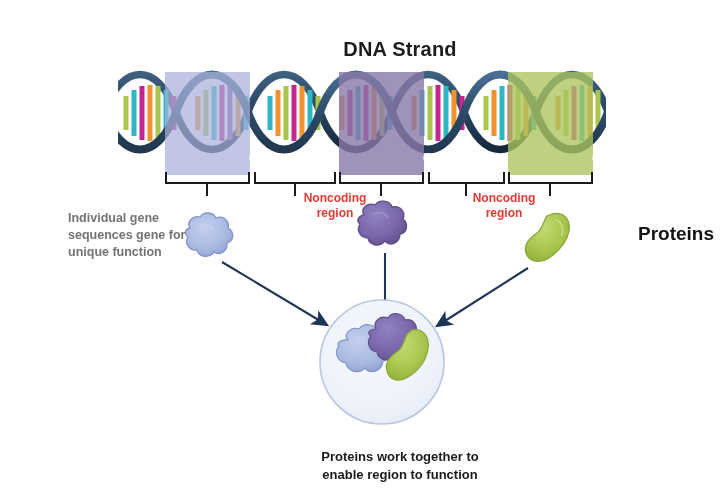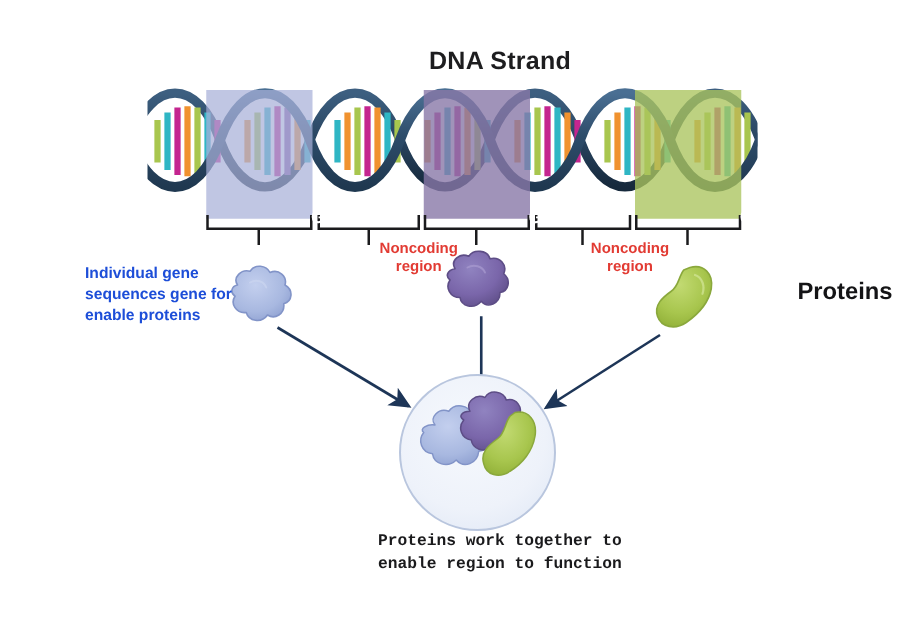--- a/index.html
+++ b/index.html
@@ -40,51 +40,49 @@
     left: 598px; top: 223px;
     font-size: 19px;
     font-weight: bold;
     color: #141416;
   }
   #left-caption {
     left: 28px; top: 210px; width: 160px;
     font-size: 12.5px;
     font-weight: bold;
     line-height: 17px;
-    color: #1d4ed8;
+    color: #737373;
   }
   #bottom-caption {
-    left: 230px; top: 424px; width: 260px;
+    left: 230px; top: 448px; width: 260px;
     text-align: center;
     font-size: 13px;
     font-weight: bold;
     line-height: 18px;
     color: #1a1a1c;
-    font-family: Liberation Mono, monospace;
   }
   .noncoding-label {
     width: 110px;
     text-align: center;
     font-size: 12px;
     font-weight: bold;
     line-height: 14.5px;
     color: #e23b33;
   }
   #noncoding-1 { left: 240px; top: 191px; }
   #noncoding-2 { left: 409px; top: 191px; }
 
   .gene-box-label {
     position: absolute;
     width: 100%;
     text-align: center;
     font-size: 14.5px;
     font-weight: bold;
     color: #ffffff;
     letter-spacing: 0.3px;
-    margin-top: 16px;
   }
   .gene-box {
     position: absolute;
   }
 </style>
 </head>
 <body>
 
 <div id="stage">
 
@@ -313,21 +311,21 @@
   </div>
 
   <div class="abs noncoding-label" id="noncoding-2" style="color: rgb(226, 59, 51);">
     <div>Noncoding</div>
     <div>region</div>
   </div>
 
   <div class="abs" id="left-caption">
     <div>Individual gene</div>
     <div>sequences gene for</div>
-    <div>enable proteins</div>
+    <div>unique function</div>
   </div>
 
   <div class="abs" id="proteins-label">Proteins</div>
 
   <div class="abs" id="bottom-caption">
     <div>Proteins work together to</div>
     <div>enable region to function</div>
   </div>
 
 </div>

